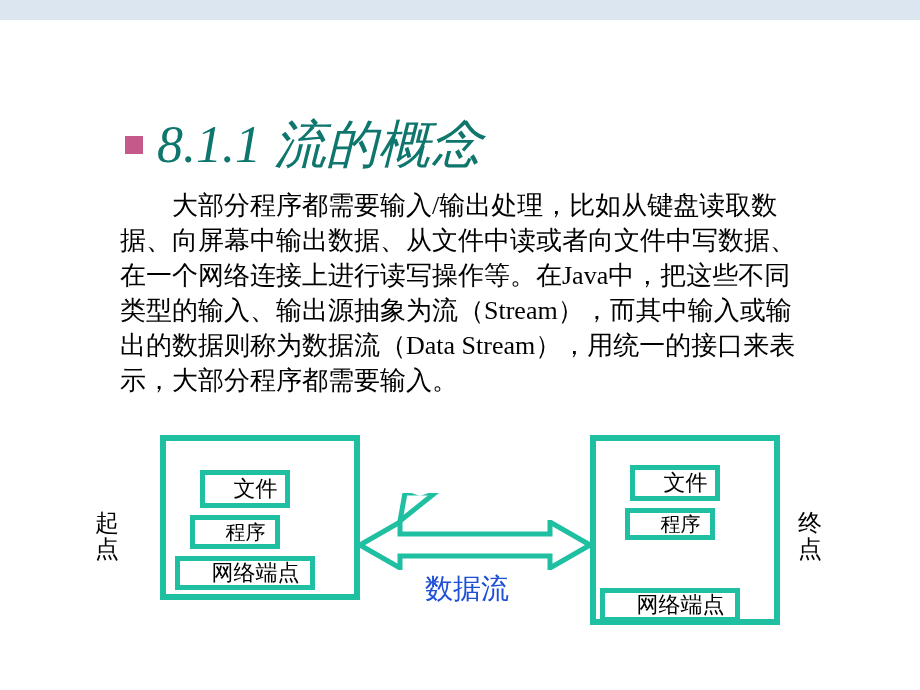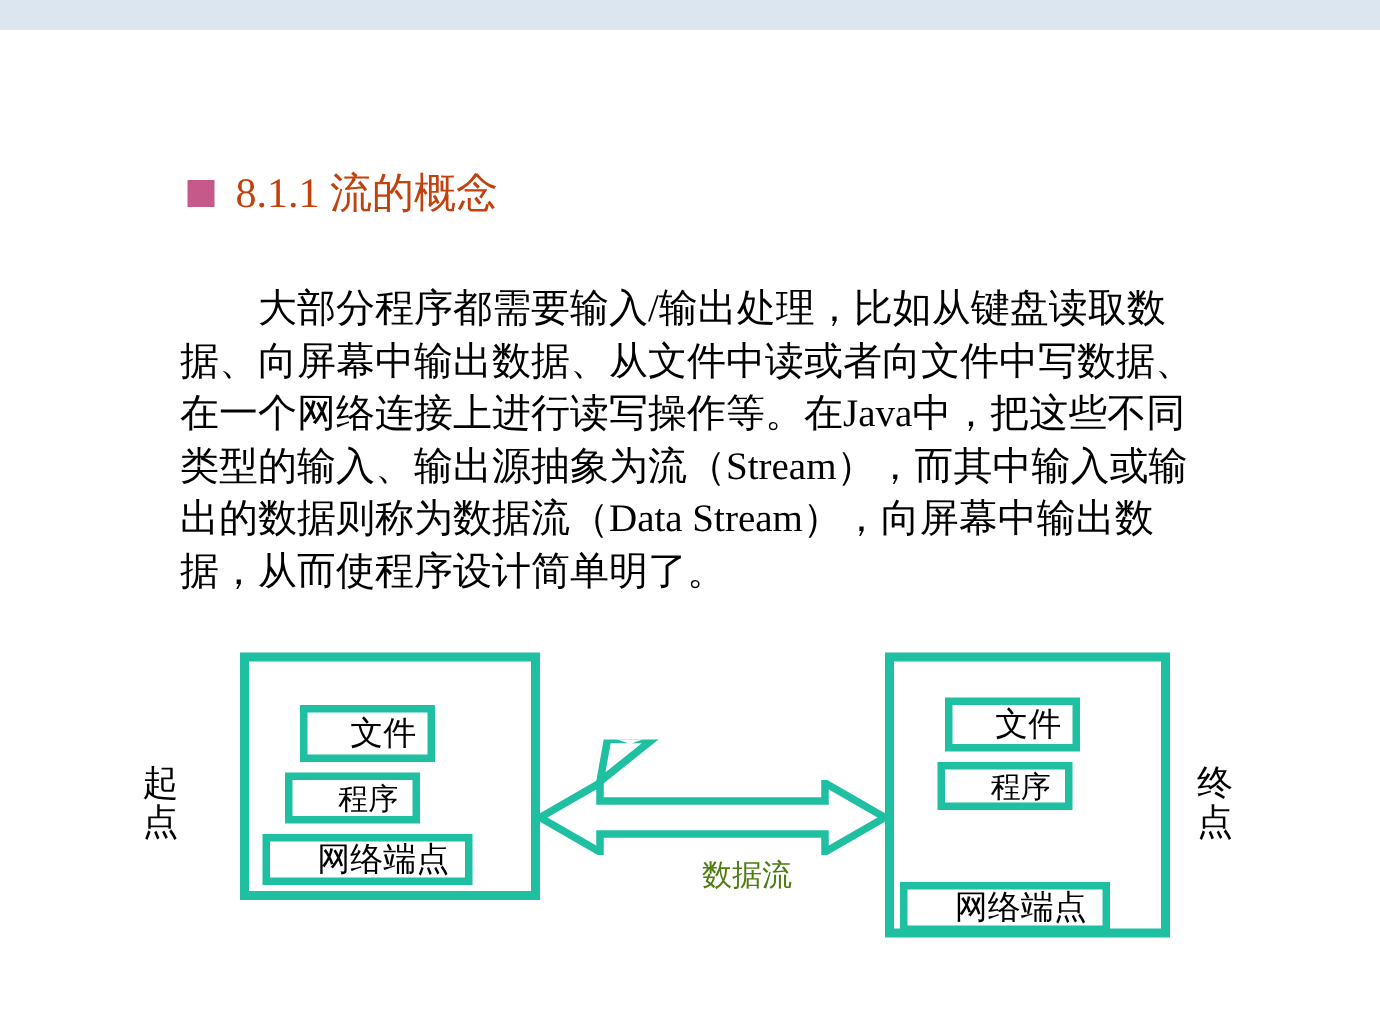--- a/index.html
+++ b/index.html
@@ -24,23 +24,24 @@
       display: flex;
       align-items: center;
     }
     .bullet {
       width: 18px;
       height: 18px;
       background: #c55a8a;
       margin-right: 14px;
     }
     .title {
-      font-size: 28px;
-      color: #c2410c;
+      font-size: 52px;
+      color: #0f766e;
       font-family: "SimSun", serif;
+      font-style: italic;
     }
     .body-text {
       position: absolute;
       top: 188px;
       left: 120px;
       width: 695px;
       font-size: 26px;
       line-height: 1.35;
       color: #000;
       text-indent: 2em;
@@ -89,36 +90,35 @@
       display: flex;
       align-items: center;
       justify-content: center;
       border-radius: 4px;
     }
     .arrow-wrap {
       position: absolute;
     }
     .flow-label {
       position: absolute;
-      font-size: 20px;
-      color: #4d7c0f;
-      margin-left: 43px;
+      font-size: 28px;
+      color: #1d4ed8;
     }
   </style>
 </head>
 <body>
 
 <div class="top-bar"></div>
 
 <div class="title-section">
   <div class="bullet"></div>
   <div class="title">8.1.1 流的概念</div>
 </div>
 
-<div class="body-text">大部分程序都需要输入/输出处理，比如从键盘读取数据、向屏幕中输出数据、从文件中读或者向文件中写数据、在一个网络连接上进行读写操作等。在Java中，把这些不同类型的输入、输出源抽象为流（Stream），而其中输入或输出的数据则称为数据流（Data Stream），向屏幕中输出数据，从而使程序设计简单明了。</div>
+<div class="body-text">大部分程序都需要输入/输出处理，比如从键盘读取数据、向屏幕中输出数据、从文件中读或者向文件中写数据、在一个网络连接上进行读写操作等。在Java中，把这些不同类型的输入、输出源抽象为流（Stream），而其中输入或输出的数据则称为数据流（Data Stream），用统一的接口来表示，大部分程序都需要输入。</div>
 
 <div class="diagram">
 
   <div class="endpoint-label" style="left:-5px; top:80px;">起
 点</div>
 
   <div class="endpoint-label" style="left:698px; top:80px;">终
 点</div>
 
   <div class="teal-outer" style="left:60px; top:5px; width:200px; height:165px;"></div>

